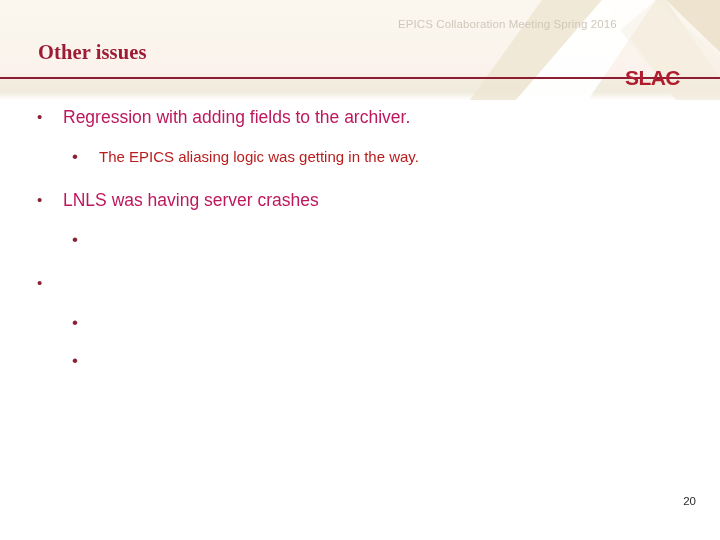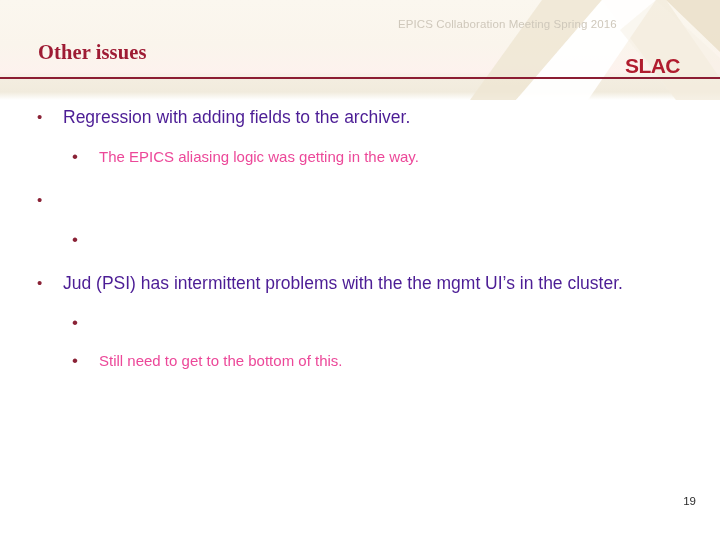--- a/index.html
+++ b/index.html
@@ -81,21 +81,21 @@
     top: 77px;
     width: 720px;
     height: 2px;
     background: #8c1d33;
   }
 
   
   .slac {
     position: absolute;
     left: 625px;
-    top: 54px;
+    top: 66px;
     font-size: 21px;
     font-weight: bold;
     color: #b01c2e;
     letter-spacing: -0.6px;
     font-family: "Liberation Sans", sans-serif;
     white-space: nowrap;
     z-index: 3;
   }
 
   
@@ -123,42 +123,42 @@
     width: 26px;
     font-size: 15px;
     line-height: 34px;
     color: #8a2236;
     text-align: left;
     padding-left: 3px;
   }
   .lvl1 .text {
     font-size: 17.5px;
     line-height: 34px;
-    color: #4c1d95;
+    color: #be185d;
     max-width: 600px;
   }
 
   
   .lvl2 {
     padding-left: 70px;
     margin-bottom: 1px;
   }
   .lvl2 .marker {
     flex: 0 0 auto;
     width: 27px;
     font-size: 17px;
     line-height: 33px;
     color: #8a2236;
     text-align: left;
     padding-left: 2px;
   }
   .lvl2 .text {
     font-size: 15px;
     line-height: 33px;
-    color: #ec4899;
+    color: #b91c1c;
     max-width: 530px;
   }
 
   .gap-sm { height: 4px; }
   .gap-md { height: 9px; }
 
   
   .page-num {
     position: absolute;
     right: 24px;
@@ -198,36 +198,35 @@
         <span class="text">Regression with adding fields to the archiver.</span>
       </div>
       <div class="gap-sm"></div>
       <div class="bullet lvl2">
         <span class="marker">•</span>
         <span class="text">The EPICS aliasing logic was getting in the way.</span>
       </div>
       <div class="gap-md"></div>
       <div class="bullet lvl1">
         <span class="marker">•</span>
+        <span class="text">LNLS was having server crashes</span>
       </div>
       <div class="gap-sm"></div>
       <div class="bullet lvl2">
         <span class="marker">•</span>
       </div>
       <div class="gap-md"></div>
       <div class="bullet lvl1">
         <span class="marker">•</span>
-        <span class="text">Jud (PSI) has intermittent problems with the the mgmt UI’s in the cluster.</span>
-      </div>
-      <div class="gap-sm"></div>
-      <div class="bullet lvl2">
-        <span class="marker">•</span>
-      </div>
-      <div class="gap-sm"></div>
-      <div class="bullet lvl2">
-        <span class="marker">•</span>
-        <span class="text">Still need to get to the bottom of this.</span>
+      </div>
+      <div class="gap-sm"></div>
+      <div class="bullet lvl2">
+        <span class="marker">•</span>
+      </div>
+      <div class="gap-sm"></div>
+      <div class="bullet lvl2">
+        <span class="marker">•</span>
       </div>
     </div>
 
-  <div class="page-num">19</div>
+  <div class="page-num">20</div>
 
 </div>
 
 </body></html>

